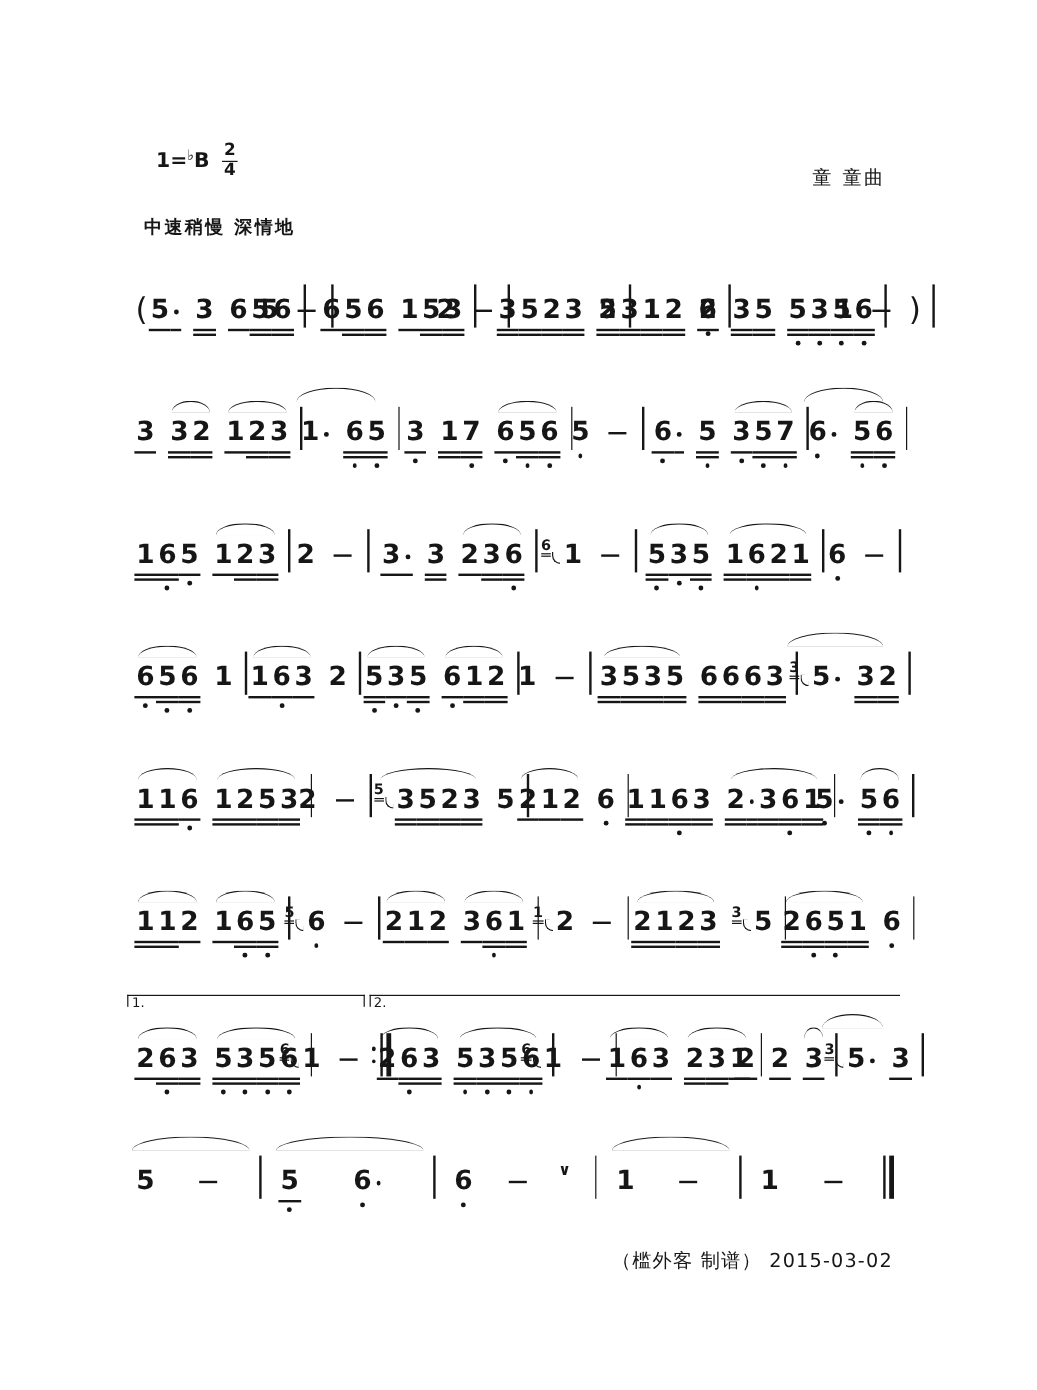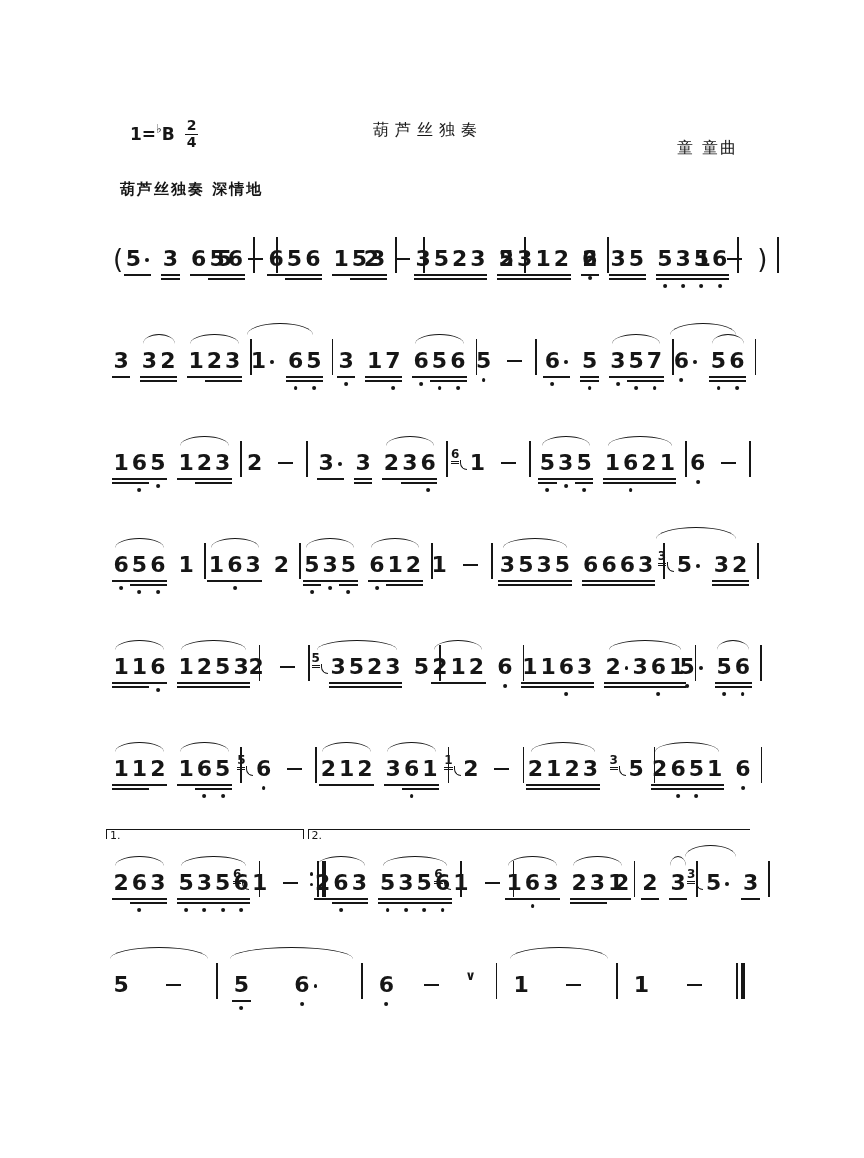--- a/index.html
+++ b/index.html
@@ -67,24 +67,23 @@
   <div class="meta-row">
     <div class="keysig">
       <span>1=</span>
         <span class="flat">♭</span>
         <span>B</span>
       <span class="tsig">
         <span class="tsig-top">2</span>
         <span class="tsig-bottom">4</span>
       </span>
     </div>
-    <div class="subtitle">葫芦丝独奏</div>
     <div class="composer">童  童曲</div>
   </div>
-  <div class="tempo">葫芦丝独奏  深情地</div>
+  <div class="tempo">中速稍慢  深情地</div>
   <div id="score">
       <div class="score-line">
         <div class="measure" style="flex-grow: 7;">
           <div class="unit">
             <div class="cell paren">(</div>
             <div class="cell">5<div class="uline" style="bottom: -3px;"></div></div>
             <div class="cell">
               <div class="augdot"></div>
               <div class="uline" style="bottom: -3px;"></div>
             </div>
@@ -921,13 +920,14 @@
               <div class="dashbar"></div>
             </div>
           </div>
           <div class="barwrap">
             <div class="barline"></div>
             <div class="barline thick"></div>
           </div>
         </div>
       </div>
     </div>
+  <div class="footer">（槛外客  制谱） 2015-03-02</div>
 </div>
 
 </body></html>

